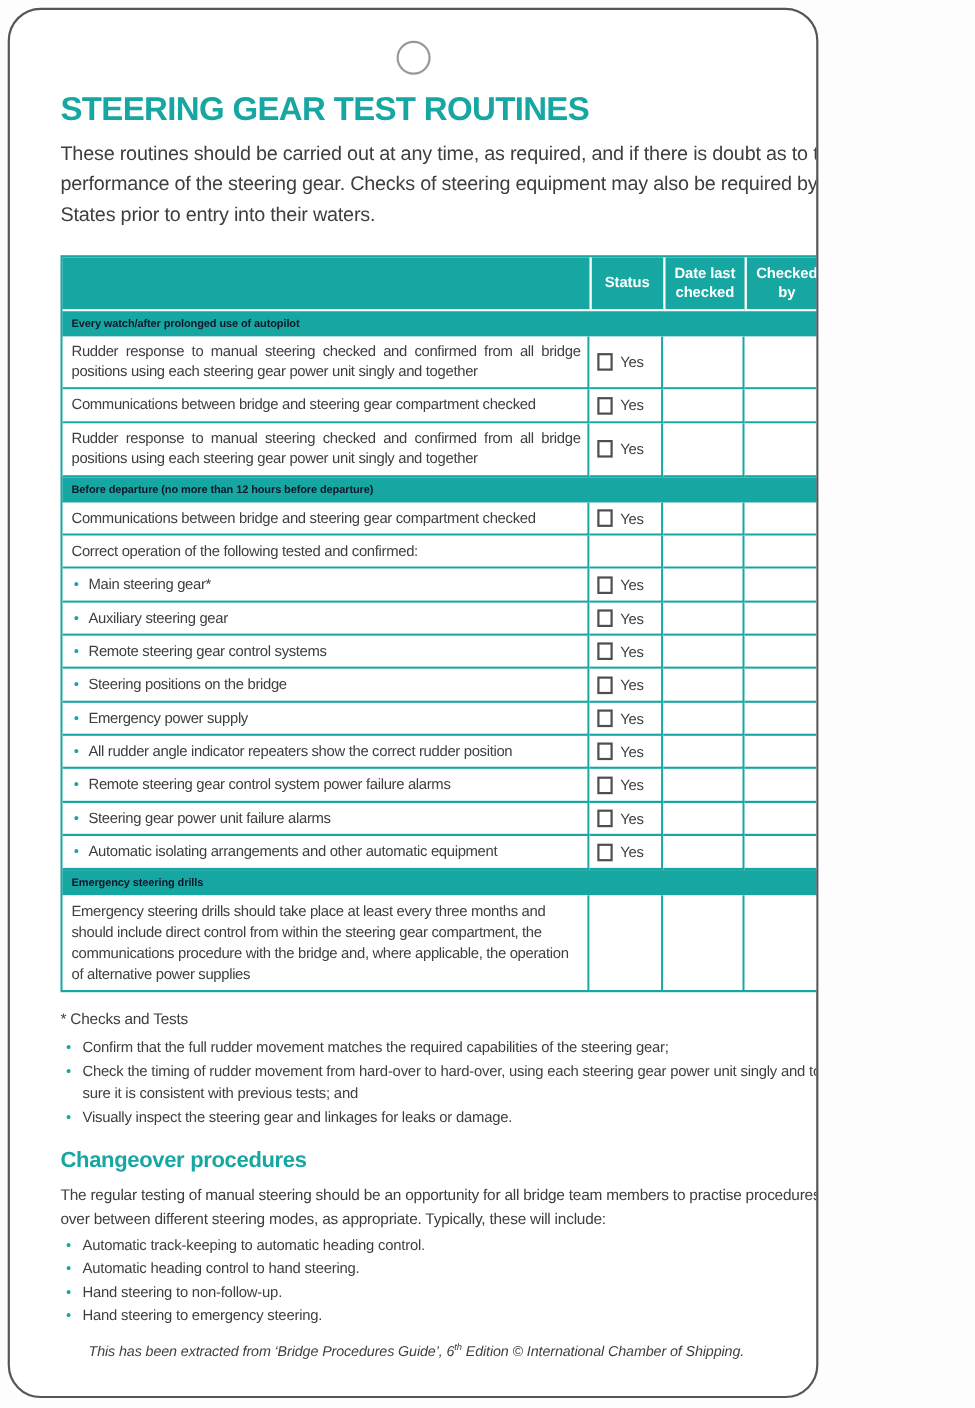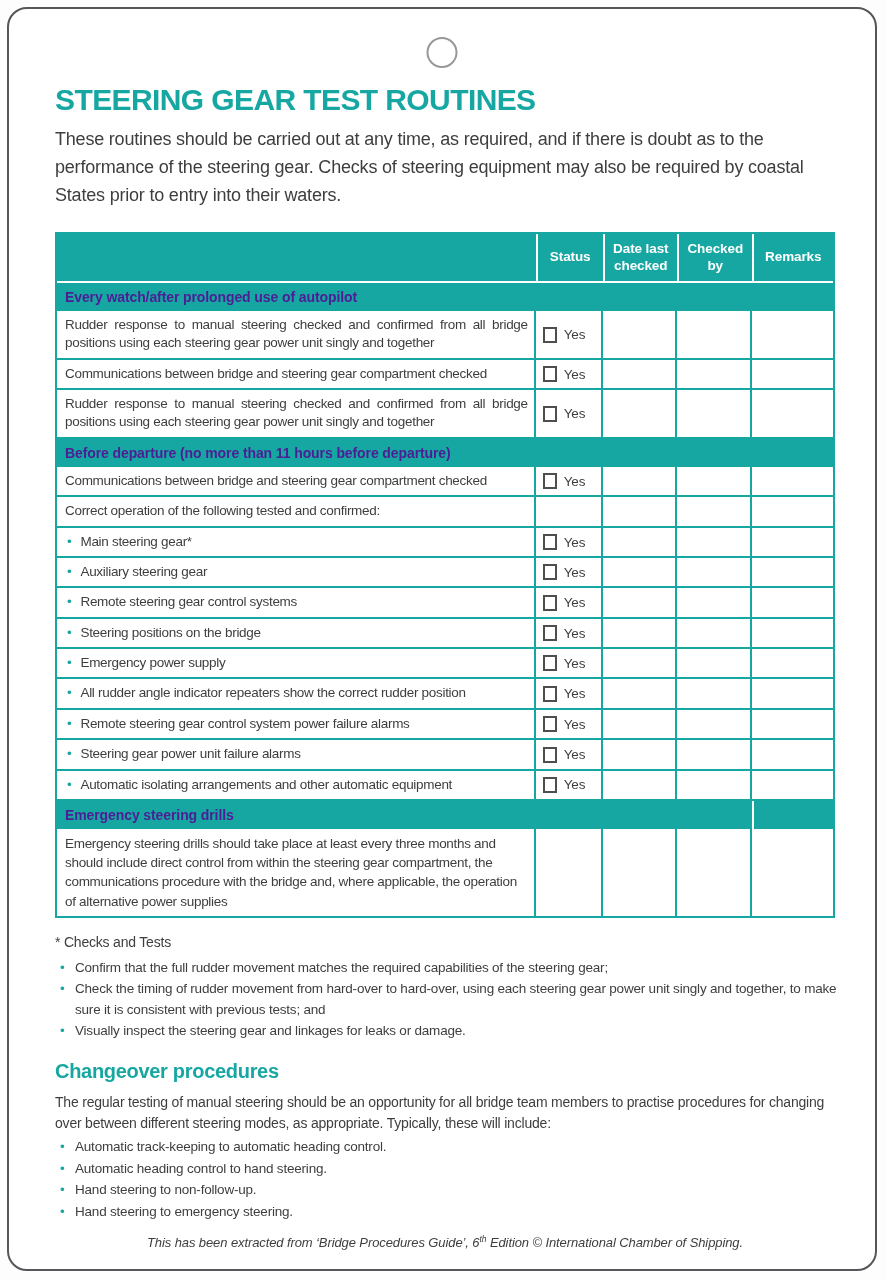--- a/index.html
+++ b/index.html
@@ -8,22 +8,22 @@
     --card-border:#55565a;
   }
   *{box-sizing:border-box;}
   html,body{margin:0;padding:0;}
   body{
     width:886px;height:1280px;position:relative;overflow:hidden;
     background:#fdfdfd;color:var(--text);
     font-family:"Liberation Sans","DejaVu Sans",sans-serif;
   }
   .card{
-    position:absolute;left:7px;top:7px;width:870px;height:1264px;
-    background:#fff;border:2px solid var(--card-border);border-radius:20px;
+    position:absolute;left:7px;top:7px;width:737px;height:1264px;
+    background:#fff;border:2px solid var(--card-border);border-radius:30px;
     padding:74px 40px 0 46px;overflow:hidden;
   }
   .hole{
     position:absolute;left:50%;top:28px;transform:translateX(-50%);
     width:31px;height:31px;border-radius:50%;
     border:2px solid #97989a;background:#fff;
   }
   .title{
     margin:0;font-size:30px;font-weight:bold;letter-spacing:-0.6px;
     color:var(--teal);line-height:1.1;
@@ -44,21 +44,21 @@
     padding:6px 2px;border-bottom:2px solid #fff;letter-spacing:-0.1px;
   }
   th + th{border-left:2px solid #fff;}
   td{
     border-right:2px solid var(--teal);border-bottom:2px solid var(--teal);
     vertical-align:middle;font-size:13.5px;background:#fff;
   }
   td:last-child{border-right:none;}
   tbody tr:last-child td{border-bottom:none;}
   tr.section td{
-    background:var(--teal);color:#4c1d95;font-weight:bold;font-size:14px;
+    background:var(--teal);color:#0f172a;font-weight:bold;font-size:10px;
     padding:5px 8px;border-right:none;border-bottom:none;letter-spacing:-0.1px;
     line-height:1.3;
   }
   tr.section td.split{border-left:2px solid #fff;padding:5px 0;}
   td.desc{
     padding:5px 6px 5px 8px;text-align:justify;line-height:1.36;
     letter-spacing:-0.3px;color:var(--text);
   }
   td.desc.para{text-align:left;line-height:1.42;}
   td.desc .dot{color:var(--teal);margin:0 9px 0 2px;}
@@ -136,21 +136,21 @@
           <td></td>
         </tr>
         <tr>
           <td class="desc"><span>Rudder response to manual steering checked and confirmed from all bridge positions using each steering gear power unit singly and together</span></td>
           <td class="status"><span class="cb"></span><span class="cb-label">Yes</span></td>
           <td></td>
           <td></td>
           <td></td>
         </tr>
         <tr class="section">
-          <td colspan="5">Before departure (no more than 11 hours before departure)</td>
+          <td colspan="5">Before departure (no more than 12 hours before departure)</td>
         </tr>
         <tr>
           <td class="desc"><span>Communications between bridge and steering gear compartment checked</span></td>
           <td class="status"><span class="cb"></span><span class="cb-label">Yes</span></td>
           <td></td>
           <td></td>
           <td></td>
         </tr>
         <tr>
           <td class="desc"><span>Correct operation of the following tested and confirmed:</span></td>

